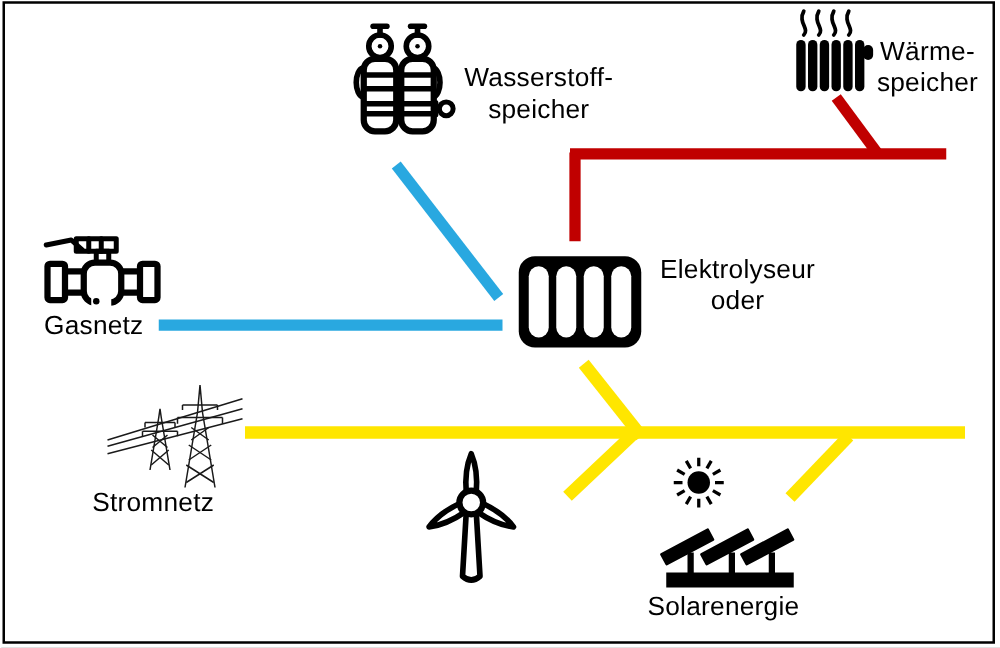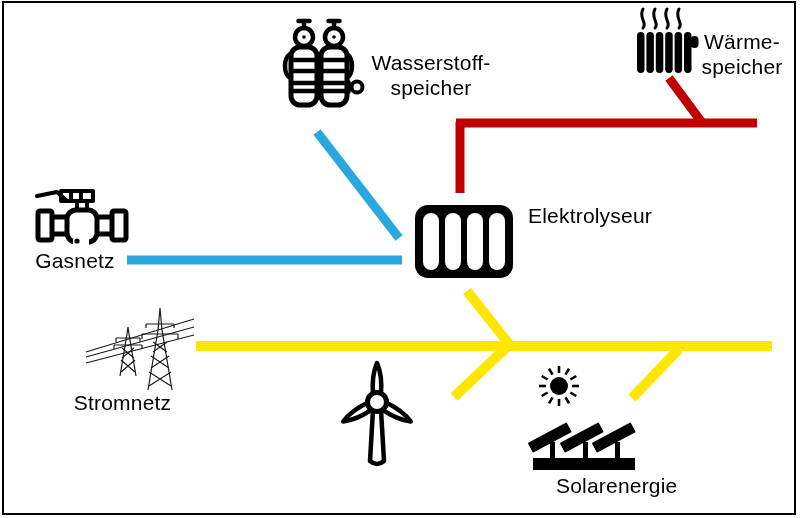--- a/index.html
+++ b/index.html
@@ -180,27 +180,28 @@
     <span>speicher</span>
   </div>
 
   <div class="label" style="left:692px;top:29px;width:100px;">
     <span>Wärme-</span>
     <span>speicher</span>
   </div>
 
   <div class="label" style="left:509px;top:203px;width:162px;">
     <span>Elektrolyseur</span>
+    <span>oder</span>
   </div>
 
   <div class="label" style="left:24px;top:248px;width:102px;">
     <span>Gasnetz</span>
   </div>
 
   <div class="label" style="left:55px;top:390px;width:135px;">
     <span>Stromnetz</span>
   </div>
 
 
-  <div class="label" style="left:556px;top:473px;width:120px;">
+  <div class="label" style="left:518px;top:473px;width:120px;">
     <span>Solarenergie</span>
   </div>
 </div>
 
 </body></html>

